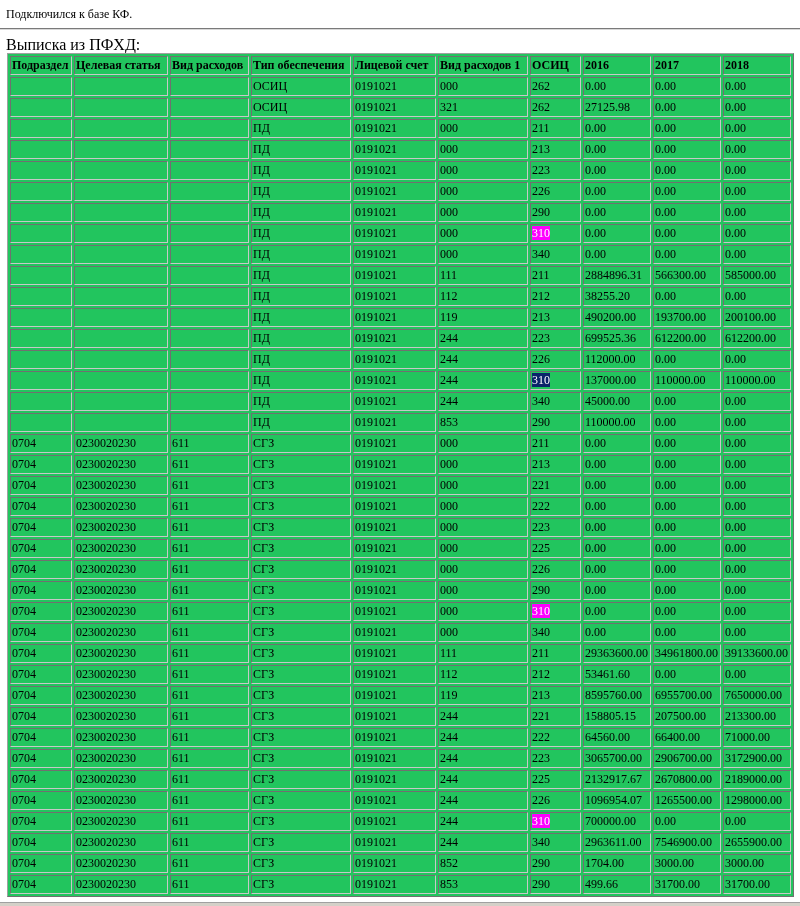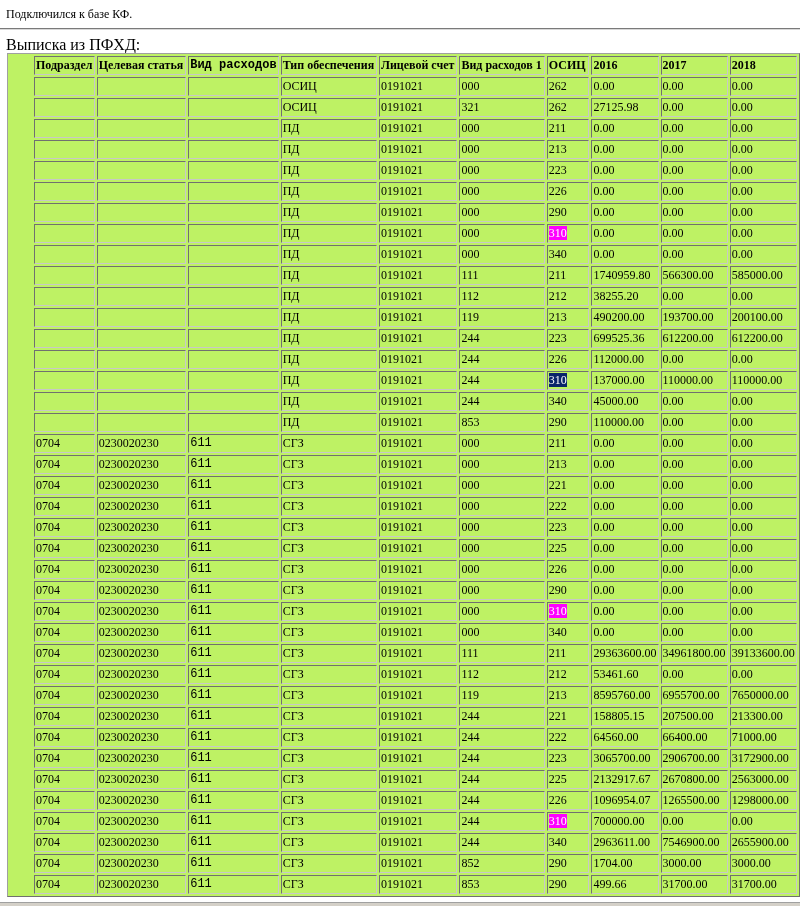--- a/index.html
+++ b/index.html
@@ -40,40 +40,39 @@
     line-height: 14px;
   }
   table.grid {
     position: absolute;
     left: 7px;
     top: 53px;
     border-collapse: separate;
     border-spacing: 2px;
     border: 1px solid;
     border-color: #a0a0a0 #707070 #707070 #a0a0a0;
-    background: #bef264;
-    padding-left: 24px;
+    background: #22c55e;
   }
   table.grid td, table.grid th {
     border: 1px solid;
     border-color: #707070 #c8c8c8 #c8c8c8 #707070;
     padding: 0 1px;
     height: 17px;
     line-height: 17px;
     font-size: 12px;
     text-align: left;
     white-space: nowrap;
     vertical-align: middle;
   }
   table.grid th {
     font-weight: bold;
   }
   .c0 { width: 58px; }
   .c1 { width: 90px; margin-top: 13px; }
-  .c2 { width: 75px; font-family: Liberation Mono, monospace; }
+  .c2 { width: 75px; }
   .c3 { width: 96px; }
   .c4 { width: 79px; margin-top: 16px; }
   .c5 { width: 86px; }
   .c6 { width: 47px; }
   .c7 { width: 64px; }
   .c8 { width: 64px; }
   .c9 { width: 64px; margin-top: 8px; }
   .hl-magenta { background: #ff00ff; color: #ffffff; }
   .hl-navy { background: #0a246a; color: #ffffff; }
   .bottom-bar {
@@ -218,21 +217,21 @@
         <td class="c9">0.00</td>
       </tr>
       <tr>
         <td class="c0"></td>
         <td class="c1"></td>
         <td class="c2"></td>
         <td class="c3">ПД</td>
         <td class="c4">0191021</td>
         <td class="c5">111</td>
         <td class="c6">211</td>
-        <td class="c7">1740959.80</td>
+        <td class="c7">2884896.31</td>
         <td class="c8">566300.00</td>
         <td class="c9">585000.00</td>
       </tr>
       <tr>
         <td class="c0"></td>
         <td class="c1"></td>
         <td class="c2"></td>
         <td class="c3">ПД</td>
         <td class="c4">0191021</td>
         <td class="c5">112</td>
@@ -508,21 +507,21 @@
       <tr>
         <td class="c0">0704</td>
         <td class="c1">0230020230</td>
         <td class="c2">611</td>
         <td class="c3">СГЗ</td>
         <td class="c4">0191021</td>
         <td class="c5">244</td>
         <td class="c6">225</td>
         <td class="c7">2132917.67</td>
         <td class="c8">2670800.00</td>
-        <td class="c9">2563000.00</td>
+        <td class="c9">2189000.00</td>
       </tr>
       <tr>
         <td class="c0">0704</td>
         <td class="c1">0230020230</td>
         <td class="c2">611</td>
         <td class="c3">СГЗ</td>
         <td class="c4">0191021</td>
         <td class="c5">244</td>
         <td class="c6">226</td>
         <td class="c7">1096954.07</td>

